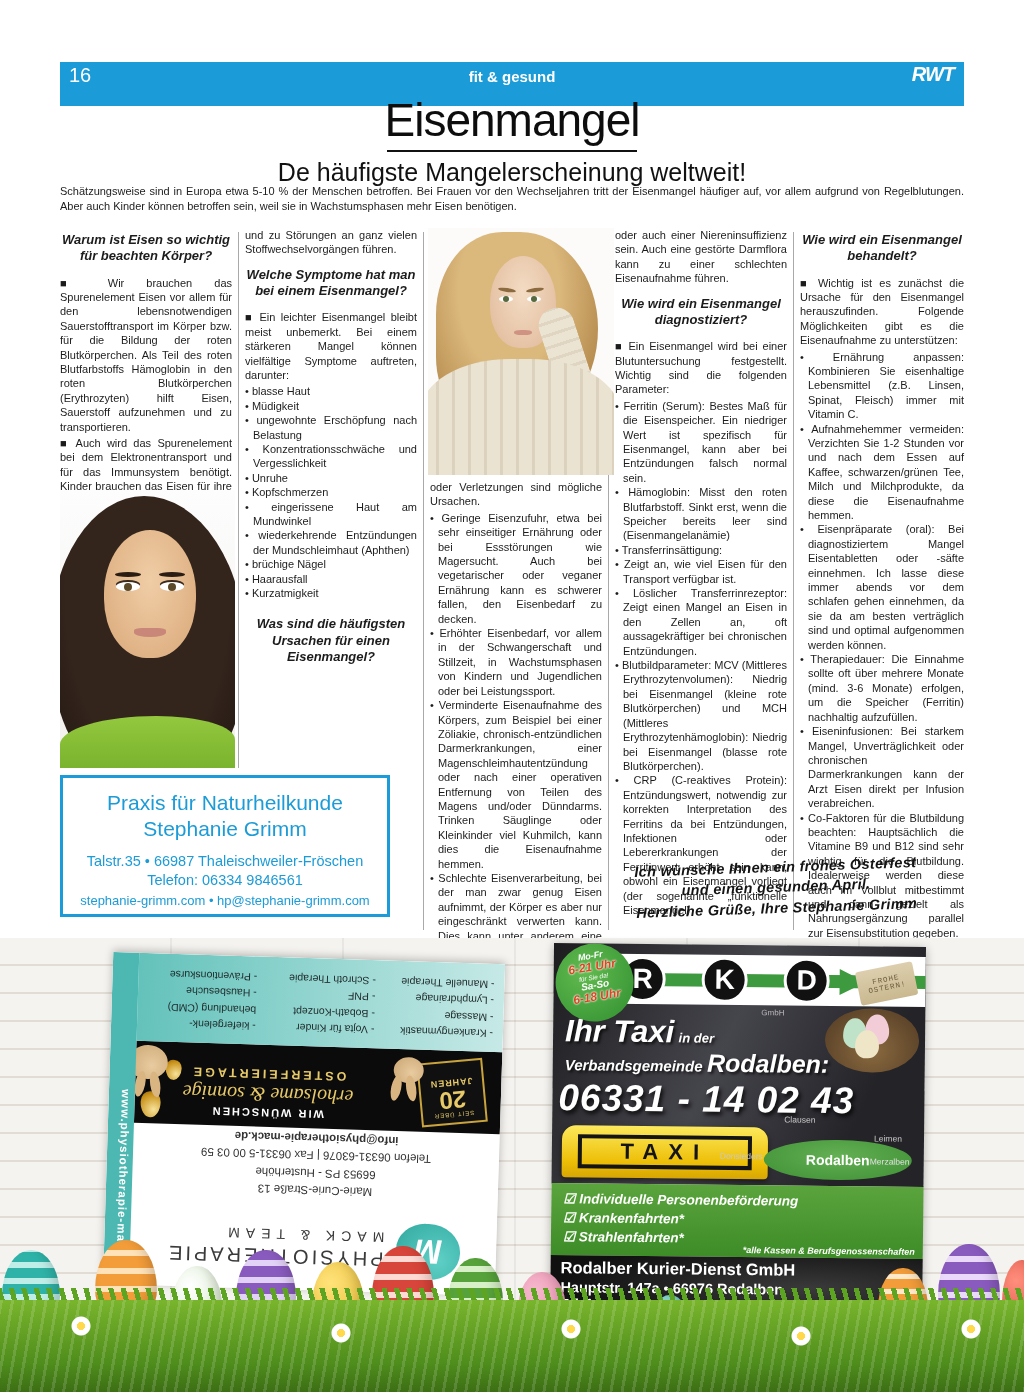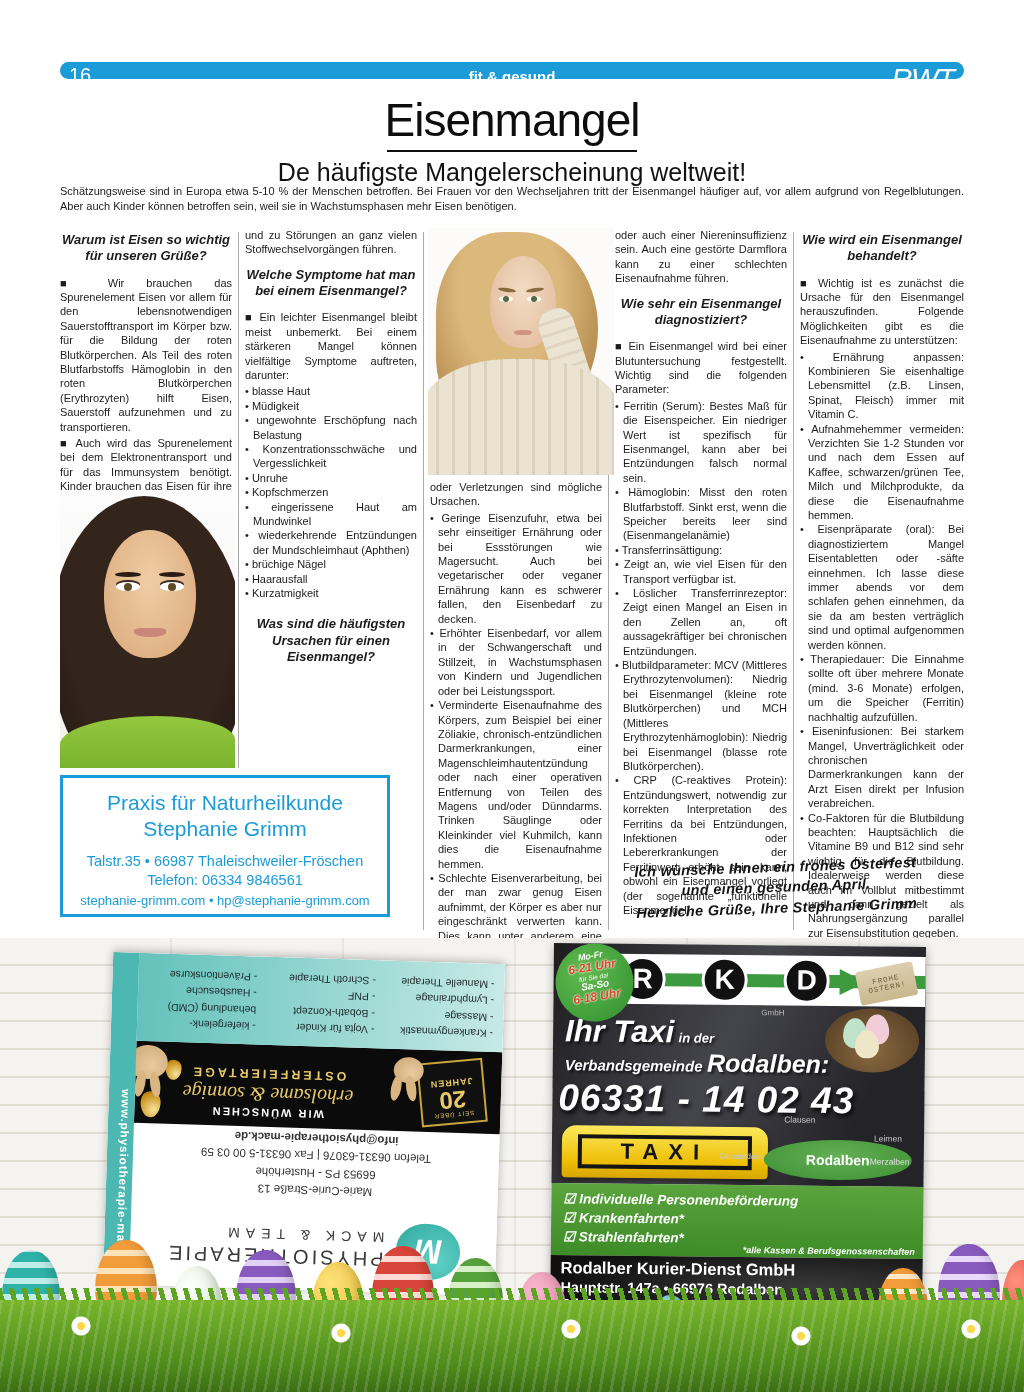--- a/index.html
+++ b/index.html
@@ -1,23 +1,23 @@
 <!DOCTYPE html>
 <html lang="de"><head>
 <meta charset="utf-8">
 <style>
   * { margin:0; padding:0; box-sizing:border-box; }
   body { background:#888; font-family:"Liberation Sans", sans-serif; }
   .page { position:relative; width:1024px; height:1392px; background:#fff; margin:0 auto; overflow:hidden; color:#1c1c1c; }
 
   
-  .header-bar { position:absolute; left:60px; top:62px; width:904px; height:17px; background:#1b9bd7; color:#fff;border-radius:13px; }
+  .header-bar { position:absolute; left:60px; top:62px; width:904px; height:44px; background:#1b9bd7; color:#fff; }
   .header-bar .pageno { position:absolute; left:9px; top:2px; font-size:20px; }
   .header-bar .section { position:absolute; left:0; right:0; top:6px; text-align:center; font-size:15px; font-weight:700; }
-  .header-bar .brand { position:absolute; right:10px; top:1px; font-size:29px; font-weight:400; font-style:italic; letter-spacing:-1px; }
+  .header-bar .brand { position:absolute; right:10px; top:1px; font-size:20px; font-weight:700; font-style:italic; letter-spacing:-1px; }
 
   
   .title { position:absolute; left:0; right:0; top:93px; text-align:center; font-size:46px; font-weight:400; letter-spacing:-1px; color:#0d0d0d; }
   .title-rule { position:absolute; left:387px; top:150px; width:250px; border-top:2px solid #111; }
   .subtitle { position:absolute; left:0; right:0; top:148px; text-align:center; font-size:25px; color:#111; }
   .intro { position:absolute; left:60px; top:184px; width:904px; font-size:11px; font-weight:400; line-height:1.35; text-align:justify; }
 
   
   .col { position:absolute; width:172px; font-size:11px; line-height:1.31; text-align:justify; hyphens:auto; }
   .col h3 { font-size:13px; font-style:italic; font-weight:700; text-align:center; line-height:1.25; margin:10px 0 11px; }
@@ -153,21 +153,21 @@
   <div class="title-rule"></div>
   <div class="subtitle" style="top:158px;">De häufigste Mangelerscheinung weltweit!</div>
   <div class="intro">Schätzungsweise sind in Europa etwa 5-10 % der Menschen betroffen. Bei Frauen vor den Wechseljahren tritt der Eisenmangel häufiger auf, vor allem aufgrund von Regelblutungen. Aber auch Kinder können betroffen sein, weil sie in Wachstumsphasen mehr Eisen benötigen.</div>
 
   <div class="sep" style="left:238px; top:232px; height:536px;"></div>
   <div class="sep" style="left:423px; top:232px; height:698px;"></div>
   <div class="sep" style="left:608px; top:232px; height:698px;"></div>
   <div class="sep" style="left:793px; top:232px; height:698px;"></div>
 
   <div class="col" style="left:60px; top:228px;">
-    <h3 class="first">Warum ist Eisen so wichtig für unseren Grüße?</h3>
+    <h3 class="first">Warum ist Eisen so wichtig für beachten Körper?</h3>
     <p>■ Wir brauchen das Spurenelement Eisen vor allem für den lebensnotwendigen Sauerstofftransport im Körper bzw. für die Bildung der roten Blutkörperchen. Als Teil des roten Blutfarbstoffs Hämoglobin in den roten Blutkörperchen (Erythrozyten) hilft Eisen, Sauerstoff aufzunehmen und zu transportieren.</p>
     <p>■ Auch wird das Spurenelement bei dem Elektronentransport und für das Immunsystem benötigt. Kinder brauchen das Eisen für ihre Gehirnentwicklung. Eine unzureichende Versorgung kann zu Mangelerscheinungen</p>
   </div>
 
   <div class="portrait">
     <div class="hair"></div>
     <div class="face"></div>
     <div class="brow" style="left:55px;"></div>
     <div class="brow" style="left:99px;"></div>
     <div class="eye" style="left:56px;"></div>
@@ -221,21 +221,21 @@
     <div class="hang">
         <div>• Geringe Eisenzufuhr, etwa bei sehr einseitiger Ernährung oder bei Essstörungen wie Magersucht. Auch bei vegetarischer oder veganer Ernährung kann es schwerer fallen, den Eisenbedarf zu decken.</div>
         <div>• Erhöhter Eisenbedarf, vor allem in der Schwangerschaft und Stillzeit, in Wachstumsphasen von Kindern und Jugendlichen oder bei Leistungssport.</div>
         <div>• Verminderte Eisenaufnahme des Körpers, zum Beispiel bei einer Zöliakie, chronisch-entzündlichen Darmerkrankungen, einer Magenschleimhautentzündung oder nach einer operativen Entfernung von Teilen des Magens und/oder Dünndarms. Trinken Säuglinge oder Kleinkinder viel Kuhmilch, kann dies die Eisenaufnahme hemmen.</div>
         <div>• Schlechte Eisenverarbeitung, bei der man zwar genug Eisen aufnimmt, der Körper es aber nur eingeschränkt verwerten kann. Dies kann unter anderem eine Folge von Krebserkrankungen</div>
       </div>
   </div>
 
   <div class="col" style="left:615px; top:228px;">
     <p>oder auch einer Niereninsuffizienz sein. Auch eine gestörte Darmflora kann zu einer schlechten Eisenaufnahme führen.</p>
-    <h3>Wie sehr ein Eisenmangel diagnostiziert?</h3>
+    <h3>Wie wird ein Eisenmangel diagnostiziert?</h3>
     <p>■ Ein Eisenmangel wird bei einer Blutuntersuchung festgestellt. Wichtig sind die folgenden Parameter:</p>
     <div class="hang">
         <div>• Ferritin (Serum): Bestes Maß für die Eisenspeicher. Ein niedriger Wert ist spezifisch für Eisenmangel, kann aber bei Entzündungen falsch normal sein.</div>
         <div>• Hämoglobin: Misst den roten Blutfarbstoff. Sinkt erst, wenn die Speicher bereits leer sind (Eisenmangelanämie)</div>
         <div>• Transferrinsättigung:</div>
         <div>• Zeigt an, wie viel Eisen für den Transport verfügbar ist.</div>
         <div>• Löslicher Transferrinrezeptor: Zeigt einen Mangel an Eisen in den Zellen an, oft aussagekräftiger bei chronischen Entzündungen.</div>
         <div>• Blutbildparameter: MCV (Mittleres Erythrozytenvolumen): Niedrig bei Eisenmangel (kleine rote Blutkörperchen) und MCH (Mittleres Erythrozytenhämoglobin): Niedrig bei Eisenmangel (blasse rote Blutkörperchen).</div>
         <div>• CRP (C-reaktives Protein): Entzündungswert, notwendig zur korrekten Interpretation des Ferritins da bei Entzündungen, Infektionen oder Lebererkrankungen der Ferritinwert erhöht sein kann, obwohl ein Eisenmangel vorliegt (der sogenannte „funktionelle Eisenmangel)</div>
       </div>

